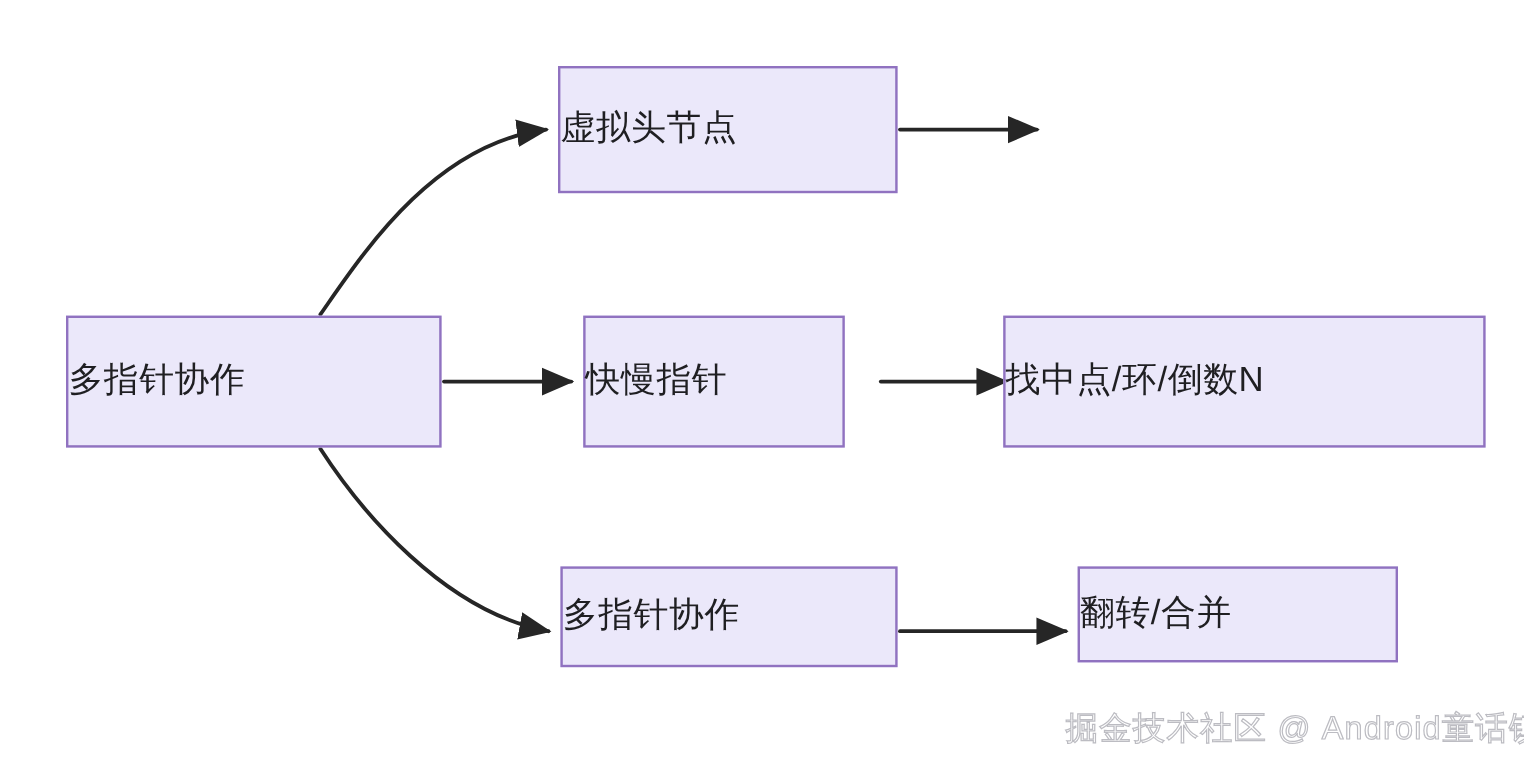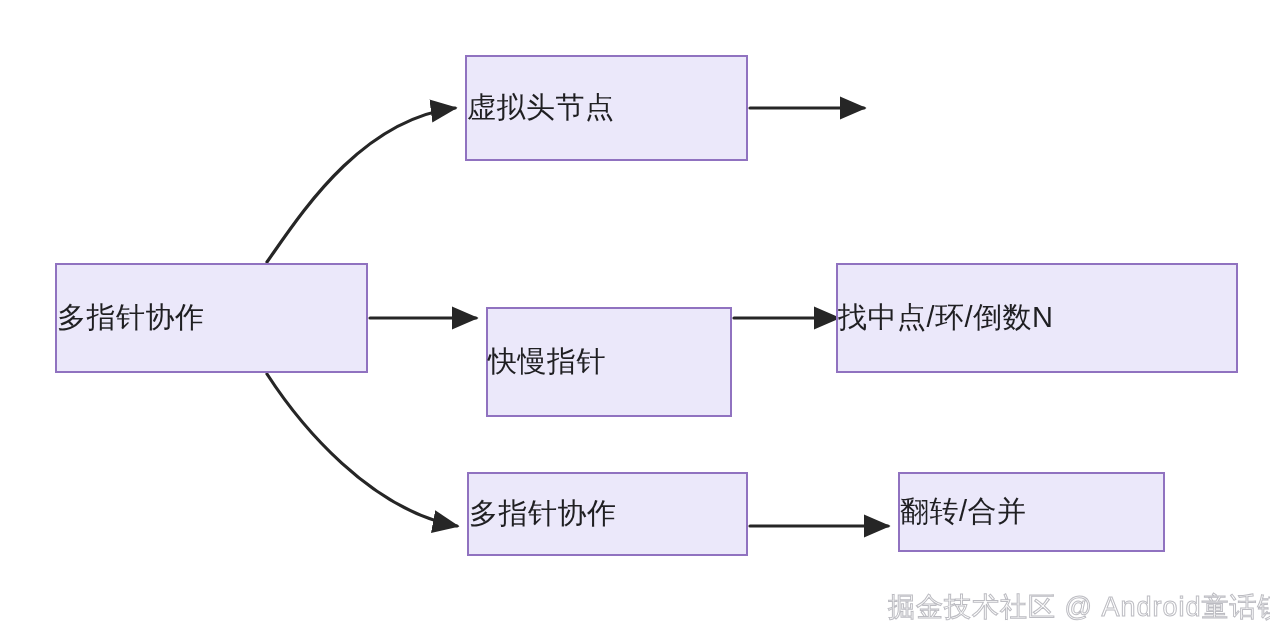--- a/index.html
+++ b/index.html
@@ -83,21 +83,21 @@
 
   <div class="node" style="left:55px; top:263px; width:313px; height:110px;">
     <span class="node-label">多指针协作</span>
   </div>
 
   <div class="node" style="left:465px; top:55px; width:283px; height:106px;">
     <span class="node-label">虚拟头节点</span>
   </div>
 
 
-  <div class="node" style="left:486px; top:263px; width:246px; height:110px;margin-top:44px;">
+  <div class="node" style="left:486px; top:263px; width:218px; height:110px;">
     <span class="node-label">快慢指针</span>
   </div>
 
   <div class="node" style="left:836px; top:263px; width:402px; height:110px;">
     <span class="node-label">找中点/环/倒数N</span>
   </div>
 
   <div class="node" style="left:467px; top:472px; width:281px; height:84px;">
     <span class="node-label">多指针协作</span>
   </div>

